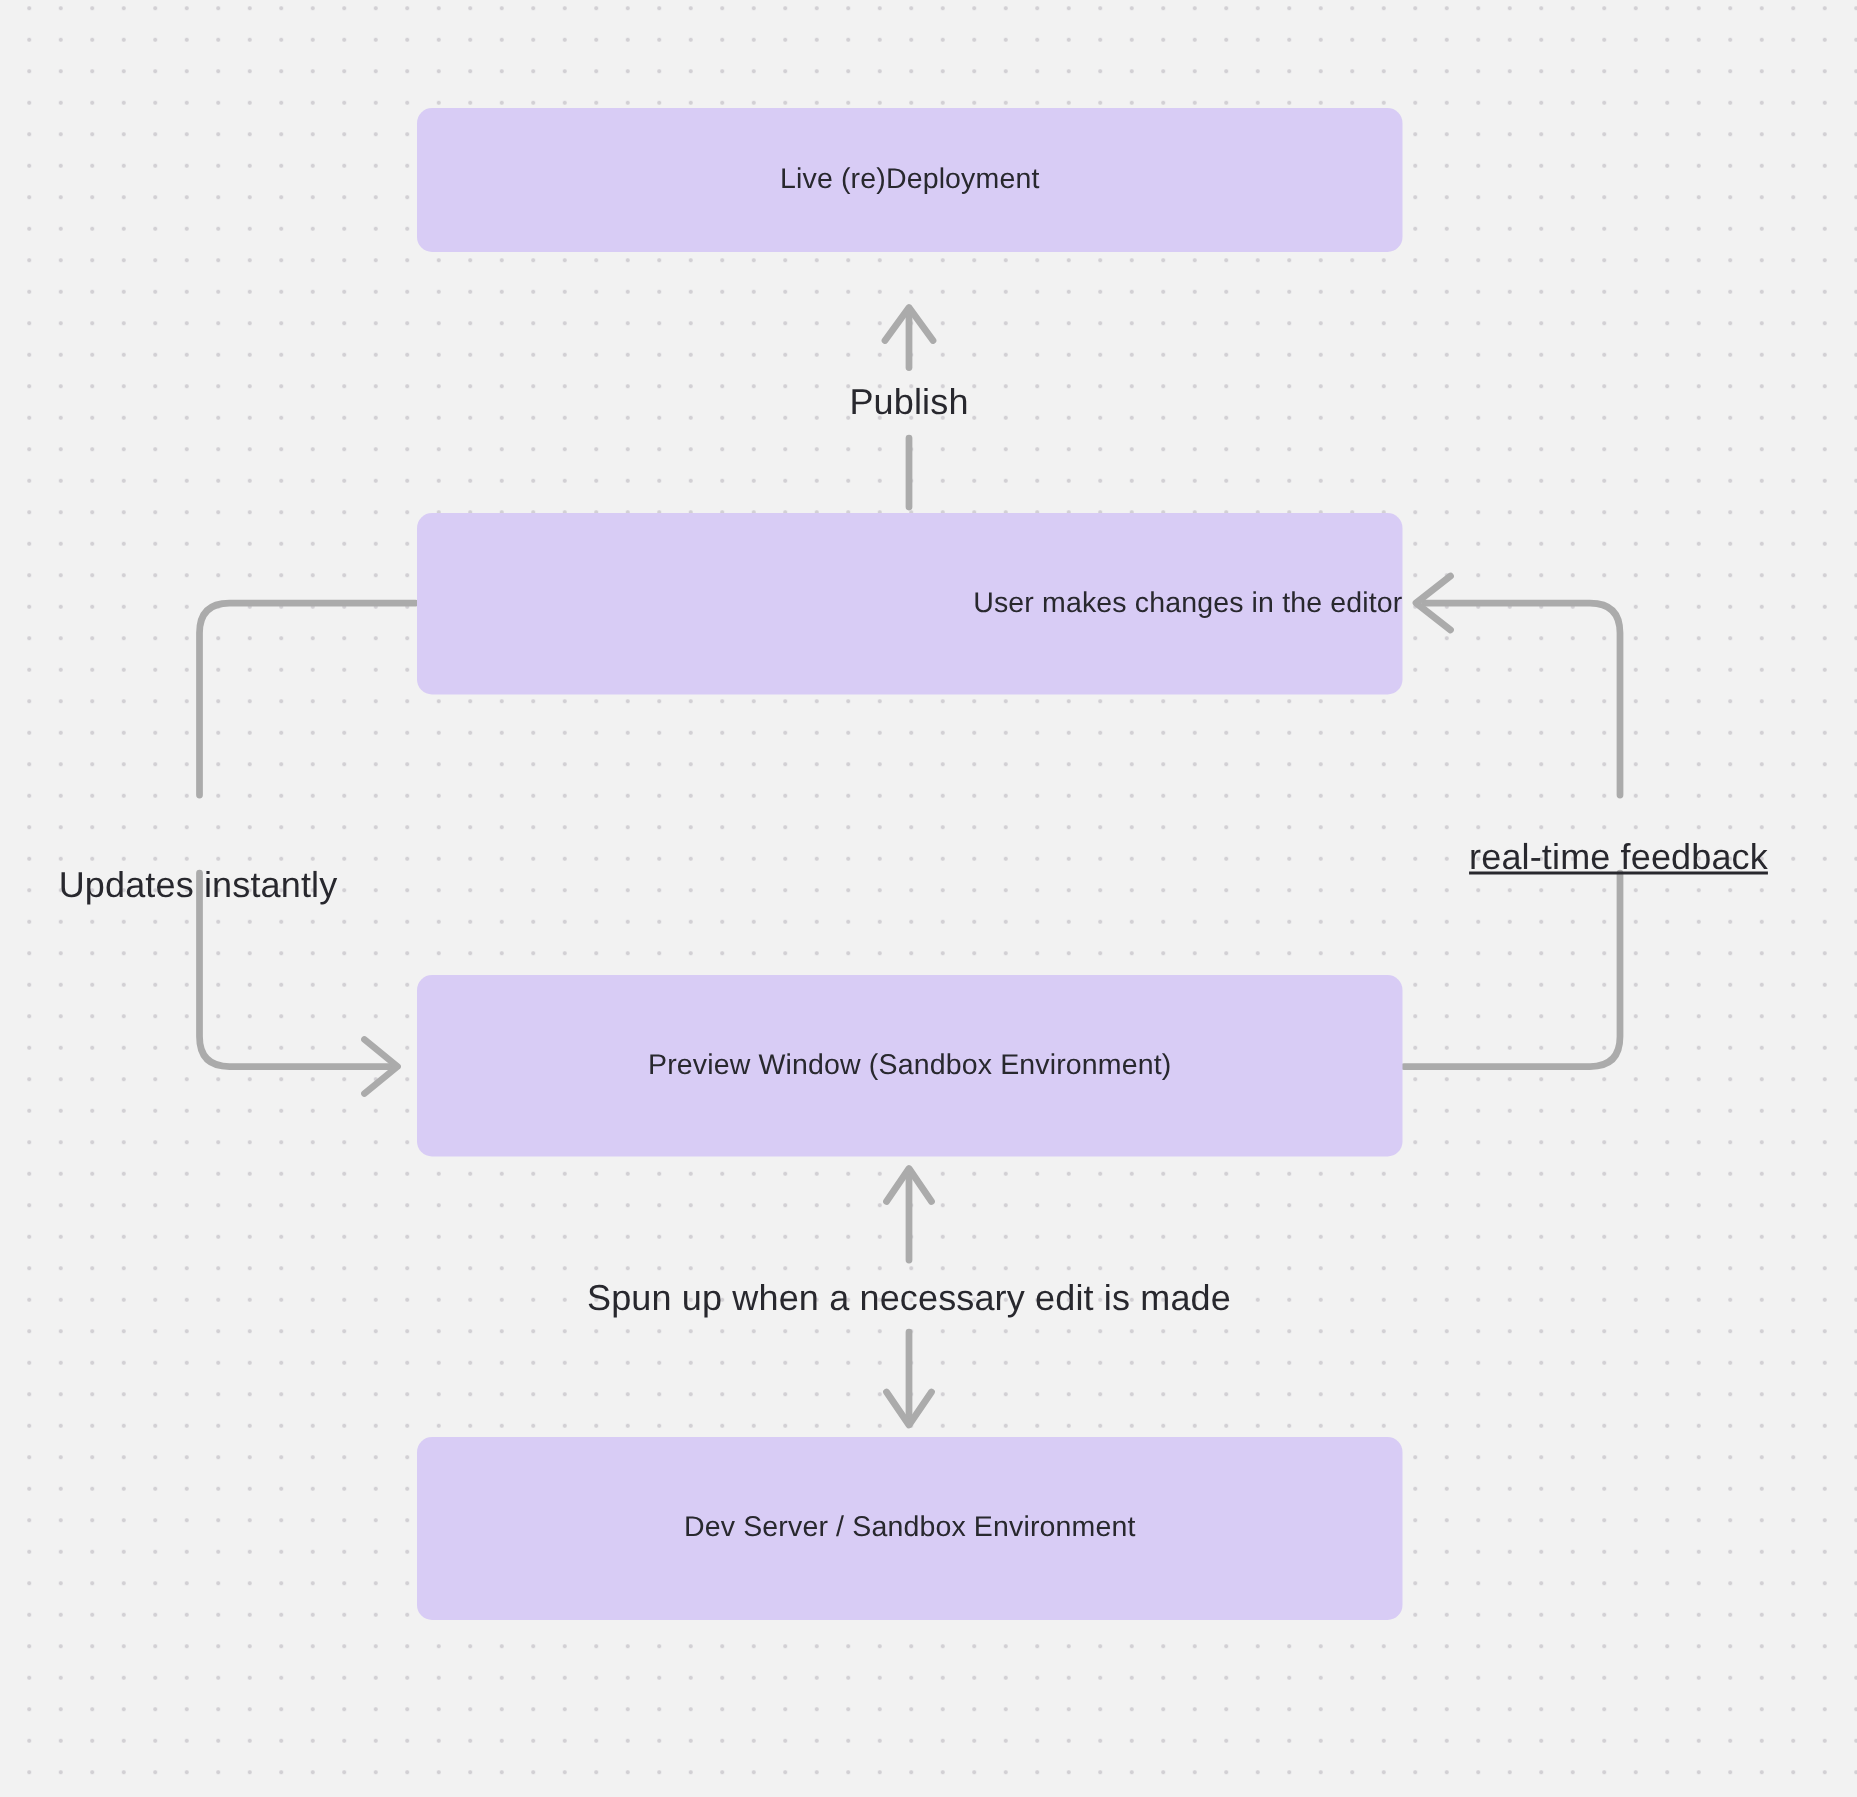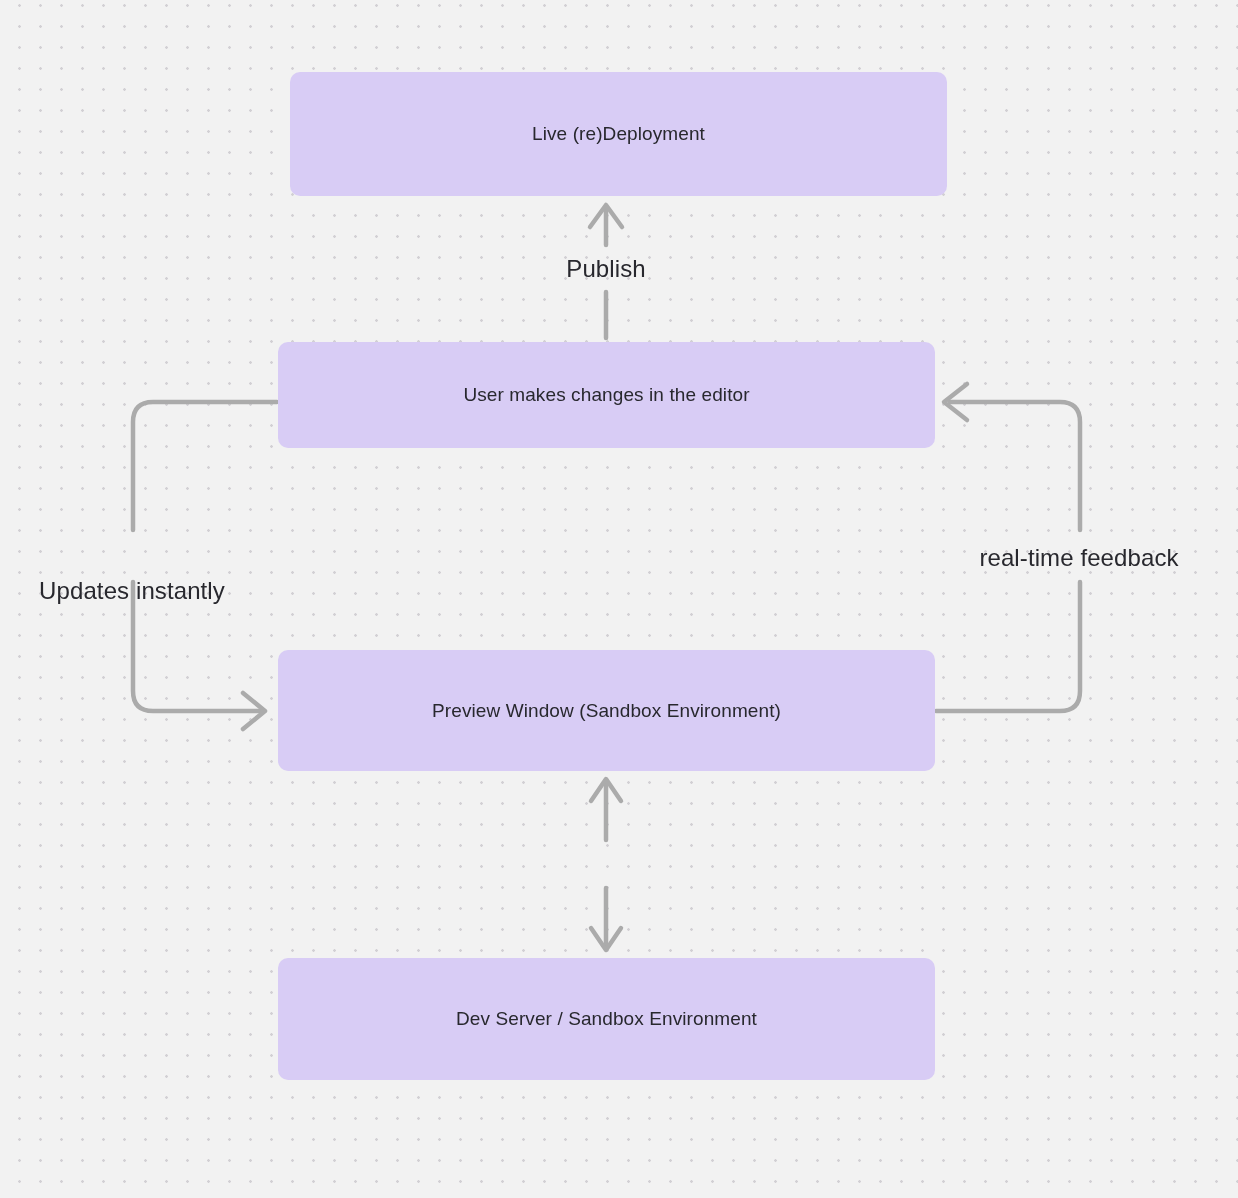--- a/index.html
+++ b/index.html
@@ -30,35 +30,35 @@
   .node {
     position: absolute;
     left: 278px; width: 657px;
     background: #d8ccf5;
     border-radius: 10px;
     display: flex; align-items: center; justify-content: center;
     color: #28282e;
     font-size: 19px;
     letter-spacing: 0.1px;
   }
-  .node-live    { top: 72px;  height: 124px; margin-left: 12px; }
-  .node-user    { top: 342px; height: 106px; }
+  .node-live    { top: 72px;  height: 96px; }
+  .node-user    { top: 342px; height: 121px; justify-content: flex-end; }
   .node-preview { top: 650px; height: 121px; }
   .node-dev     { top: 958px; height: 122px; }
   .edge-label {
     position: absolute;
     transform: translate(-50%, -50%);
     font-size: 24px;
     color: #28282e;
     white-space: nowrap;
     letter-spacing: 0.1px;
   }
   .lbl-publish  { left: 606px;  top: 269px; }
   .lbl-updates  { left: 132px;  top: 591px; }
-  .lbl-feedback { left: 1079px; top: 558px; }
+  .lbl-feedback { left: 1079px; top: 572px; text-decoration: underline; }
   .lbl-spun     { left: 606px;  top: 866px; }
 </style>
 </head>
 <body>
 
 <div class="canvas">
 
   <svg class="connectors" viewBox="0 0 1238 1198" xmlns="http://www.w3.org/2000/svg">
 
     <g>
@@ -99,14 +99,15 @@
     <span>Preview Window (Sandbox Environment)</span>
   </div>
 
   <div class="node node-dev">
     <span>Dev Server / Sandbox Environment</span>
   </div>
 
   <div class="edge-label lbl-publish">Publish</div>
   <div class="edge-label lbl-updates">Updates instantly</div>
   <div class="edge-label lbl-feedback">real-time feedback</div>
+  <div class="edge-label lbl-spun">Spun up when a necessary edit is made</div>
 
 </div>
 
 </body></html>

